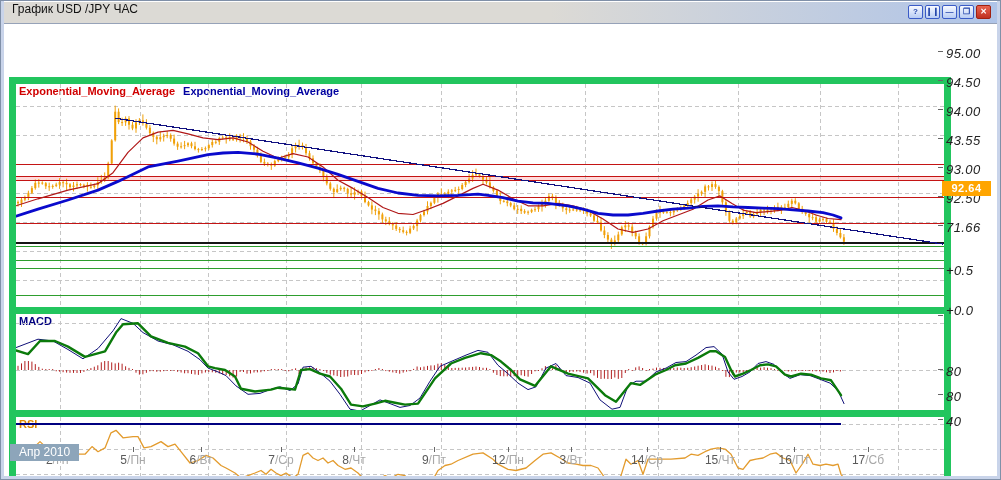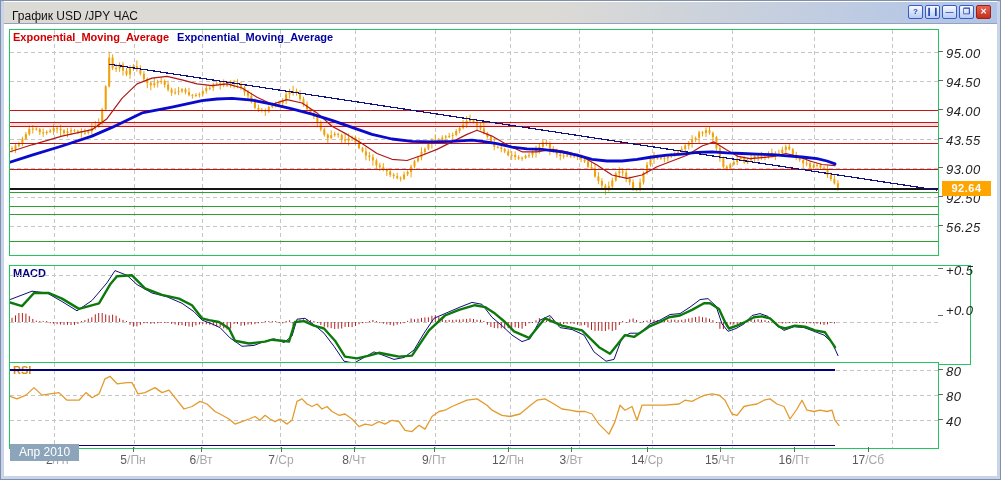--- a/index.html
+++ b/index.html
@@ -2,30 +2,30 @@
 <html><head>
 <meta charset="utf-8">
 <style>
   html,body{margin:0;padding:0;background:#EDEDED;font-family:"Liberation Sans",sans-serif;}
   #window{position:relative;width:1001px;height:480px;background:#FFFFFF;
           border:1px solid #8090A8;box-sizing:border-box;overflow:hidden;}
   #frame{position:absolute;inset:0;border-left:3px solid #C9D4EA;border-right:3px solid #C9D4EA;
          border-bottom:3px solid #C9D4EA;pointer-events:none;}
   #titlebar{position:absolute;left:1px;top:1px;right:1px;height:21px;
             background:linear-gradient(90deg,#DCDAD5 0%,#DCDAD5 55%,#AFC4E8 100%);
-            border-bottom:1px solid #96A2B8;display:flex;align-items:flex-end;}
+            border-bottom:1px solid #96A2B8;display:flex;align-items:flex-start;}
   #titlebar .title{margin-left:10px;font-size:12px;color:#111;}
   #winbtns{position:absolute;right:8px;top:3px;display:flex;gap:2px;}
   .winbtn{width:15px;height:14px;border:1px solid #3A5BC7;border-radius:2px;box-sizing:border-box;
           background:linear-gradient(#F8FAFF,#B8CCF4);color:#2244AA;font-size:8px;font-weight:bold;
           display:flex;align-items:center;justify-content:center;cursor:default;line-height:1;}
   .winbtn.close{background:linear-gradient(#E86450,#C03020);border-color:#A02010;color:#fff;}
-  .panel{position:absolute;left:8px;width:928px;border:1px solid #22c55e;background:#fff;box-sizing:content-box;}
+  .panel{position:absolute;left:8px;width:928px;border:7px solid #22c55e;background:#fff;box-sizing:content-box;margin-top:48px;}
   #mainPanel{top:28px;height:225px;}
-  #macdPanel{top:264px;height:98px;padding-left:32px;}
+  #macdPanel{top:258px;height:98px;}
   #rsiPanel{top:361px;height:85px;}
   .panel svg{position:absolute;left:0;top:0;display:block;}
   .legend{position:absolute;left:3px;top:1px;font-size:11px;font-weight:bold;white-space:nowrap;}
   .legend .fast{color:#D00000;margin-right:8px;}
   .legend .slow{color:#0000A0;}
   .plabel{position:absolute;left:3px;top:1px;font-size:11px;font-weight:bold;}
   #macdLabel{color:#000080;}
   #rsiLabel{color:#E08A00;}
   .axlabel{position:absolute;left:945px;width:52px;font-size:13px;color:#222;letter-spacing:.4px;white-space:nowrap;font-style:italic;}
   .tickh{position:absolute;left:937px;width:5px;height:1px;background:#666;}
@@ -388,21 +388,21 @@
       <div class="axlabel" style="top: 74px;">94.50</div>
       <div class="tickh" style="top: 107.5px;"></div>
       <div class="axlabel" style="top: 103px;">94.00</div>
       <div class="tickh" style="top: 136.5px;"></div>
       <div class="axlabel" style="top: 132px;">43.55</div>
       <div class="tickh" style="top: 165.5px;"></div>
       <div class="axlabel" style="top: 161px;">93.00</div>
       <div class="tickh" style="top: 194.5px;"></div>
       <div class="axlabel" style="top: 190px;">92.50</div>
       <div class="tickh" style="top: 223.5px;"></div>
-      <div class="axlabel" style="top: 219px;">56.25</div>
+      <div class="axlabel" style="top: 219px;">71.66</div>
       <div class="tickh" style="top: 266.8px;"></div>
       <div class="axlabel" style="top: 262.3px;">+0.5</div>
       <div class="tickh" style="top: 313.5px;"></div>
       <div class="axlabel" style="top: 302px;">+0.0</div>
       <div class="tickh" style="top: 367.5px;"></div>
       <div class="axlabel" style="top: 363px;">80</div>
       <div class="tickh" style="top: 392.65px;"></div>
       <div class="axlabel" style="top: 388.15px;">80</div>
       <div class="tickh" style="top: 417.8px;"></div>
       <div class="axlabel" style="top: 413.3px;">40</div>

